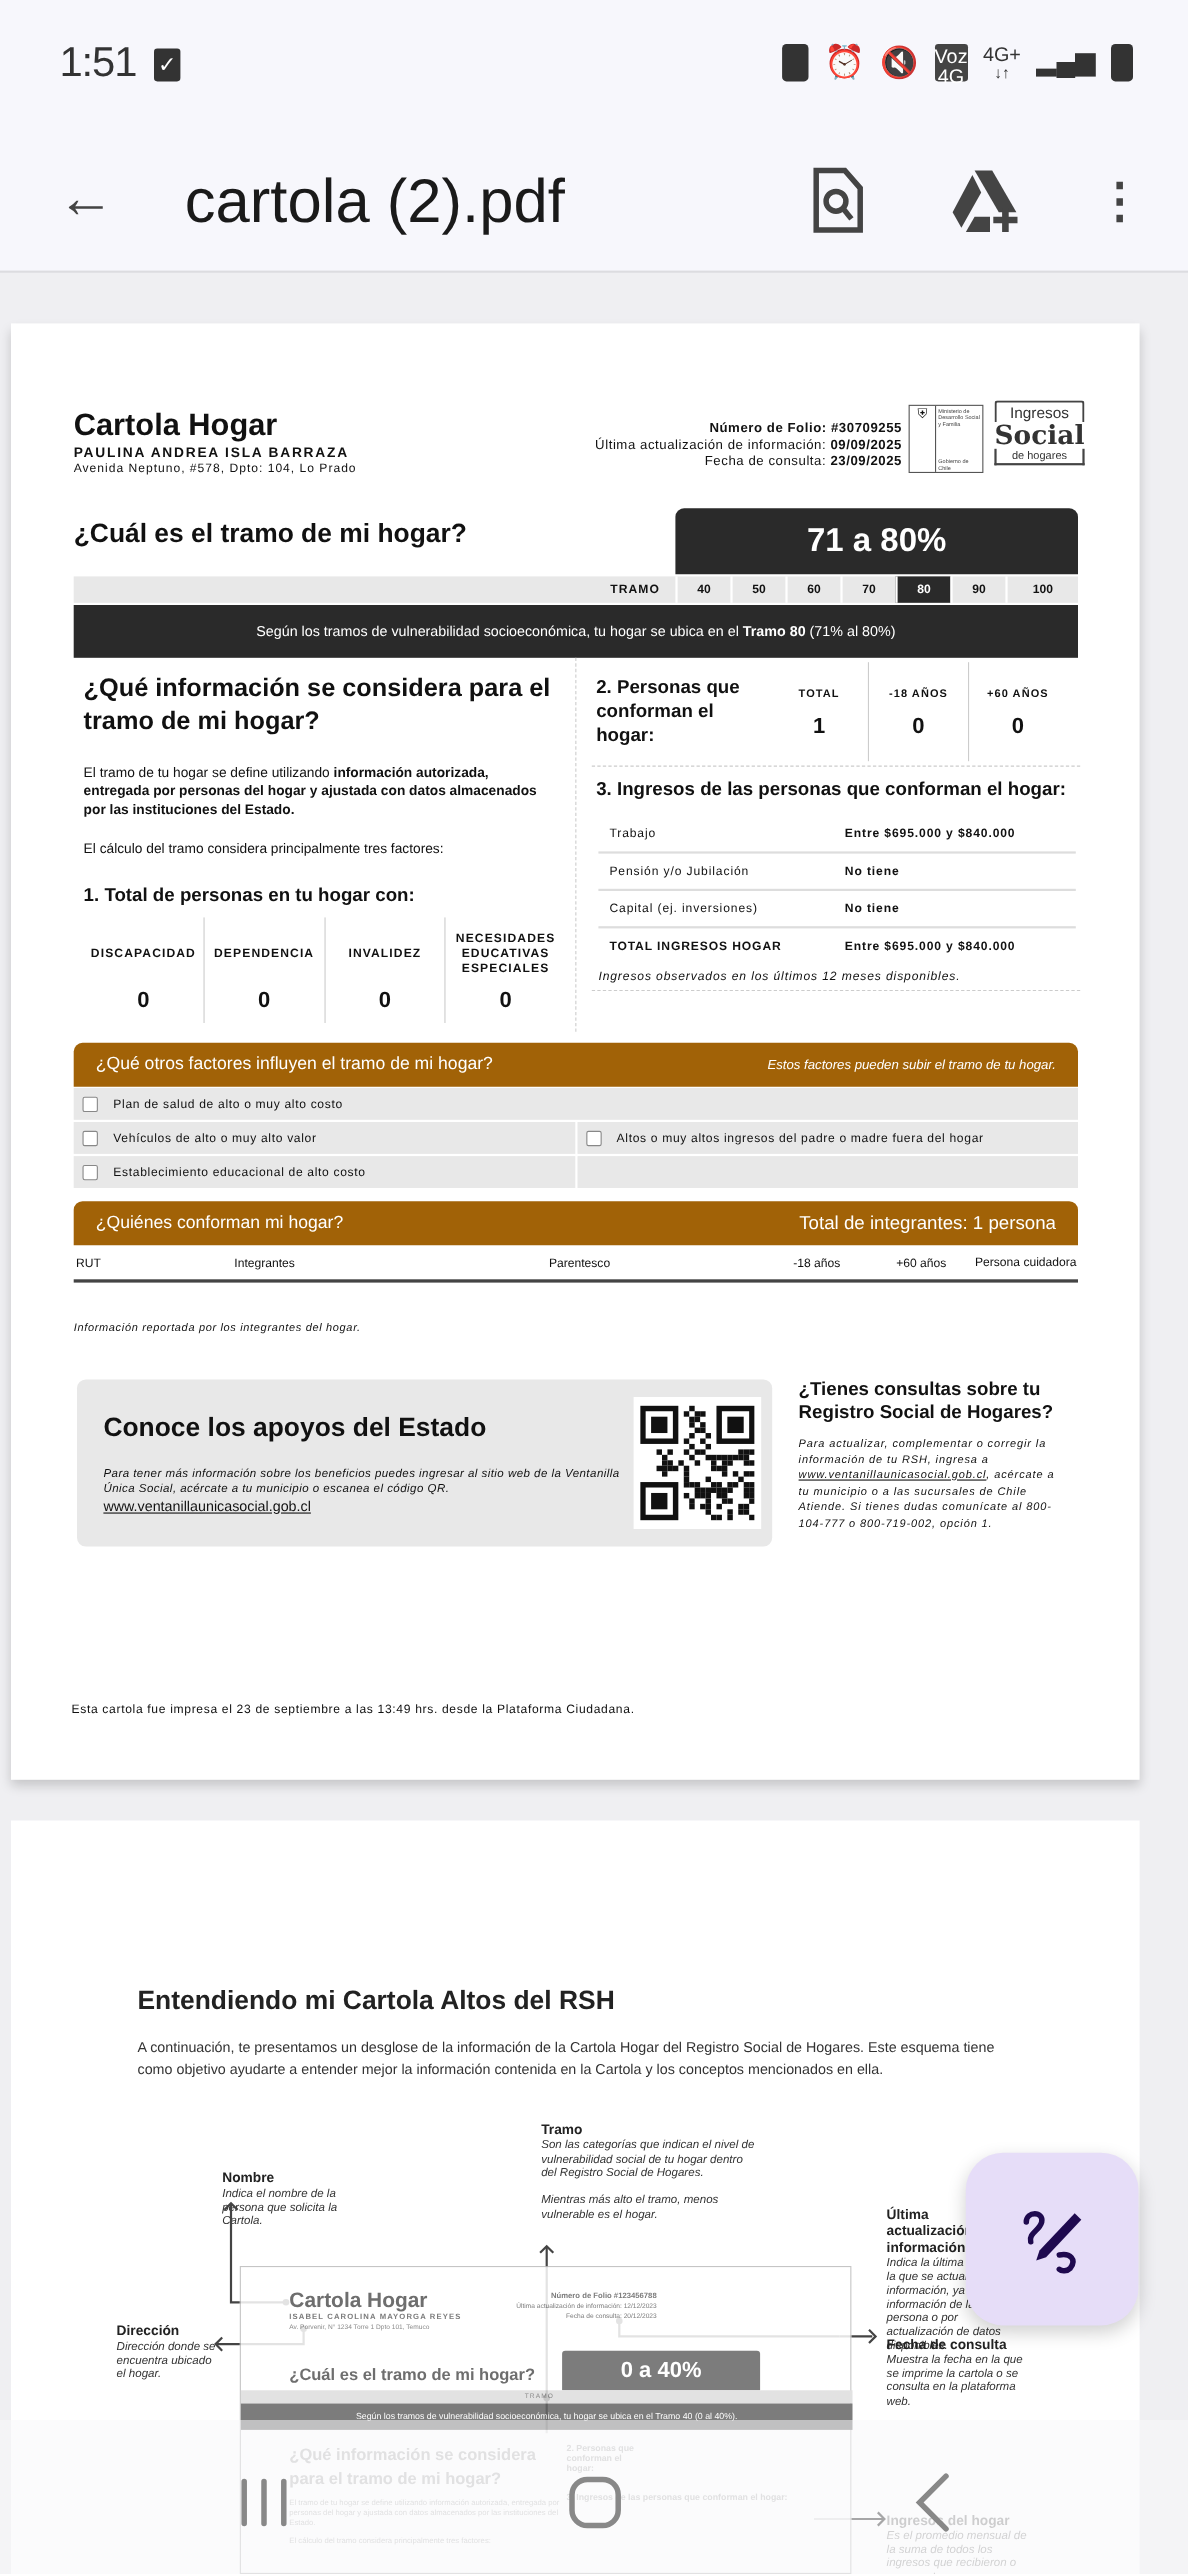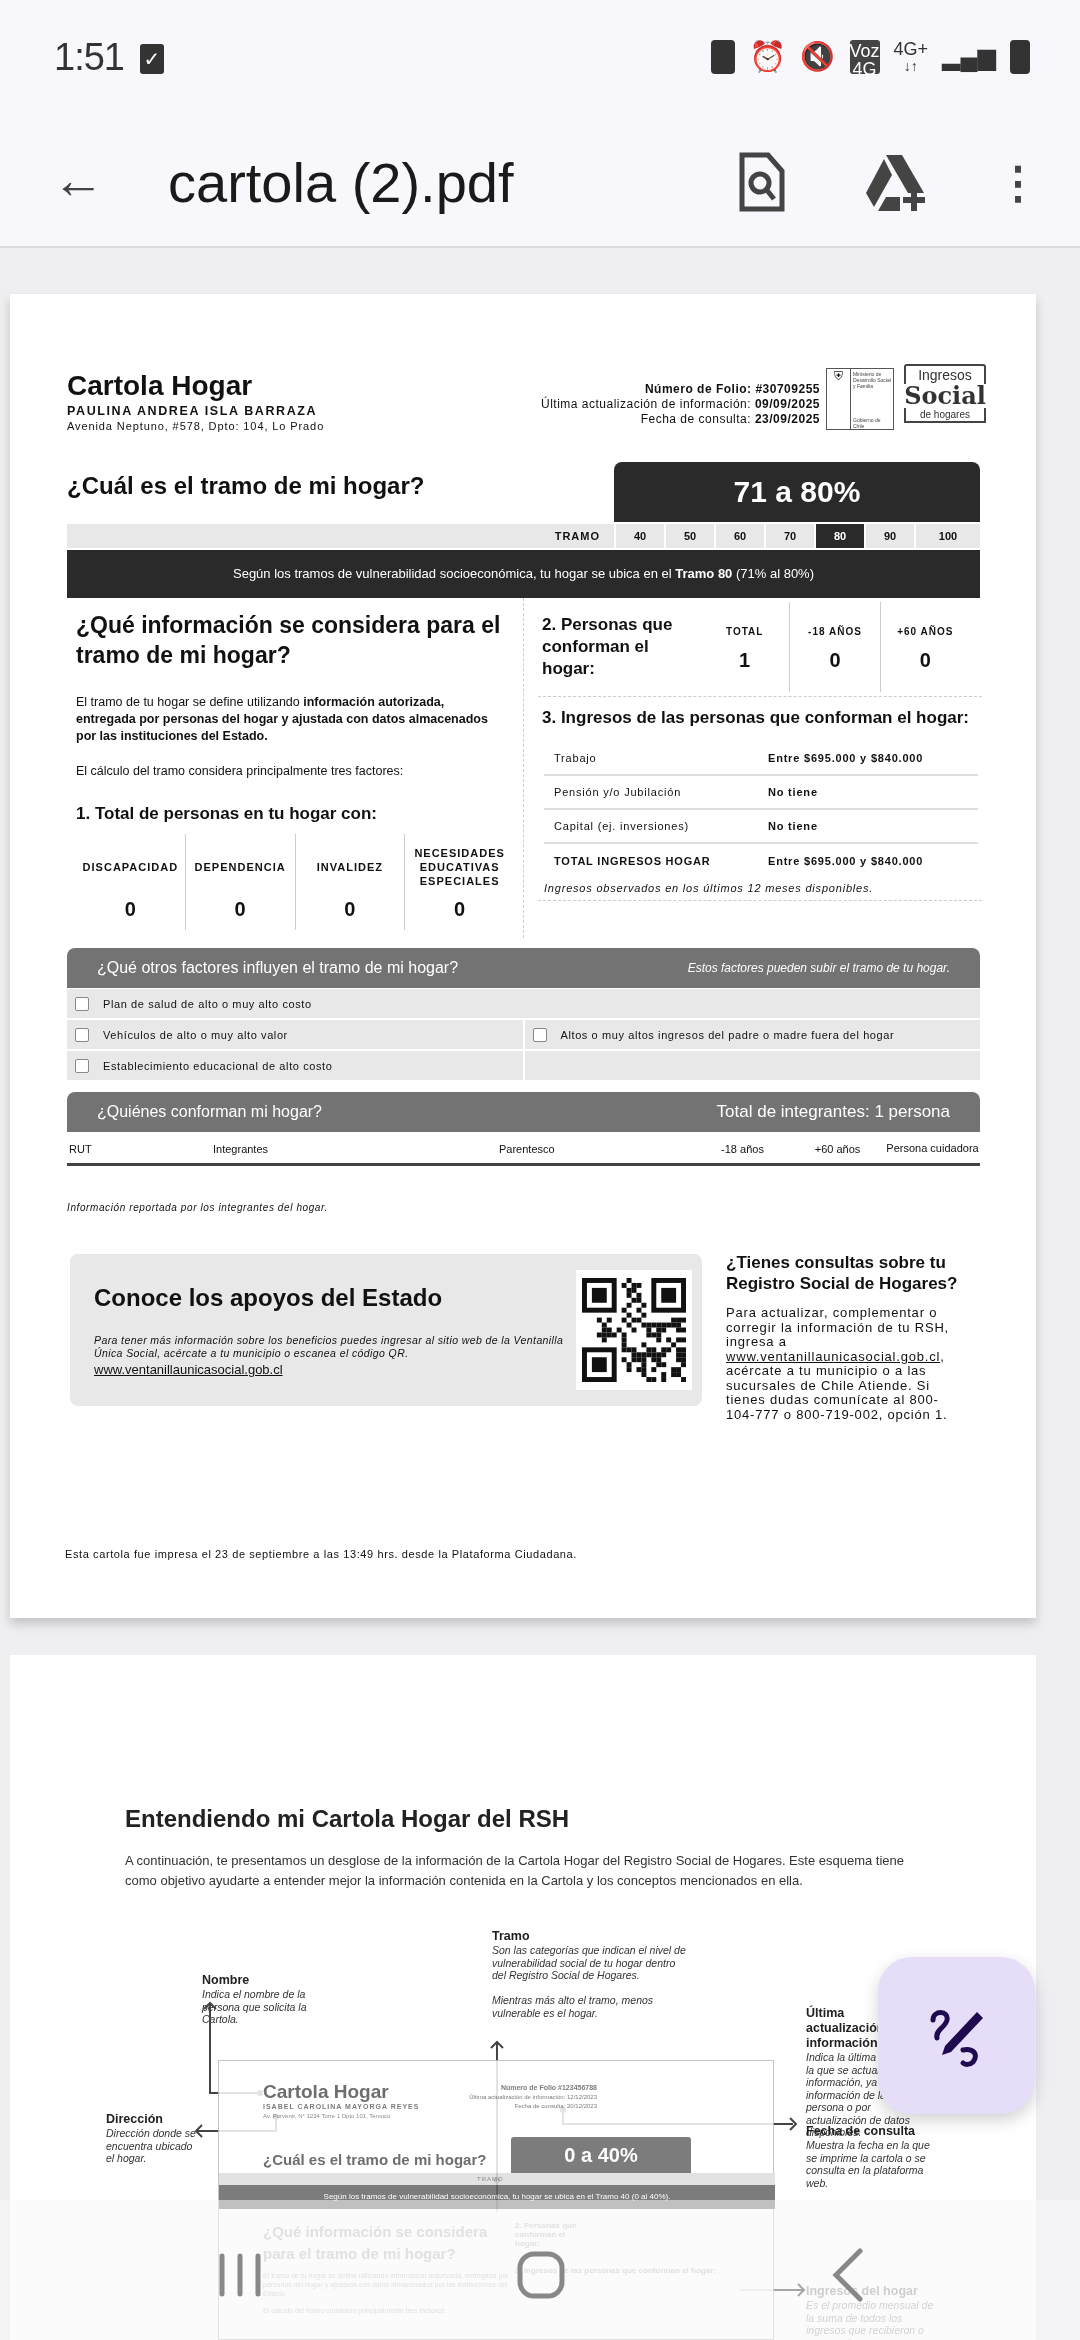--- a/index.html
+++ b/index.html
@@ -57,21 +57,21 @@
 .pers-grid .v{font-size:20px;font-weight:bold;margin-top:12px}
 .hdash1{left:528px;top:402px;width:444px;border-top:1.5px dashed #ccc}
 .ing-title{left:532px;top:414px;font-size:17px;font-weight:bold}
 .ing-table{left:534px;top:448px;width:434px;font-size:11px;letter-spacing:.8px}
 .ing-table .r{display:flex;height:34px;align-items:center;border-bottom:2px solid #ddd}
 .ing-table .r.tot{border-bottom:none;font-weight:bold;height:34px}
 .ing-table .k{width:214px;padding-left:10px}
 .ing-table .v{flex:1;padding-left:10px;font-weight:bold}
 .ing-note{left:534px;top:588px;font-size:11px;font-style:italic;letter-spacing:.8px}
 .hdash2{left:528px;top:606px;width:444px;border-top:1.5px dashed #ccc}
-.dark-hdr{background:#737373;color:#fff;border-radius:8px 8px 0 0;display:flex;justify-content:space-between;align-items:center;padding:0 30px}
+.dark-hdr{background:#a16207;color:#fff;border-radius:8px 8px 0 0;display:flex;justify-content:space-between;align-items:center;padding:0 20px}
 .otros-hdr{left:57px;top:654px;width:913px;height:40px;font-size:16px}
 .otros-hdr .note{font-size:12px;font-style:italic}
 .otros-grid{left:57px;top:695px;width:913px;font-size:11px;letter-spacing:.6px}
 .otros-grid .r{display:flex;height:29px;margin-bottom:2px}
 .otros-grid .c{flex:1;background:#e8e8e8;display:flex;align-items:center;padding-left:8px;margin-right:2px}
 .otros-grid .c:last-child{margin-right:0}
 .cb{width:14px;height:14px;border:1.5px solid #888;background:#fff;border-radius:2px;margin-right:14px;flex:none}
 .quien-hdr{left:57px;top:798px;width:913px;height:40px;font-size:16px}
 .quien-hdr .tot{font-size:17px}
 .quien-table{left:57px;top:840px;width:913px;font-size:11px}
@@ -84,21 +84,21 @@
 .quien-table .c6{line-height:13px}
 .quien-table .cb{margin:0}
 .quien-note{left:57px;top:908px;font-size:10px;font-style:italic;letter-spacing:.6px}
 .apoyos{left:60px;top:960px;width:632px;height:152px;background:#e8e8e8;border-radius:8px}
 .apoyos .t{position:absolute;left:24px;top:30px;font-size:24px;font-weight:bold}
 .apoyos .p{position:absolute;left:24px;top:80px;width:480px;font-size:10.5px;font-style:italic;line-height:13px;letter-spacing:.4px}
 .apoyos .u{position:absolute;left:24px;top:108px;font-size:13px;text-decoration:underline}
 .qr{position:absolute;left:506px;top:16px;width:116px;height:120px;background:#fff;padding:6px}
 .consultas{left:716px;top:958px;width:240px}
 .consultas .t{font-size:17px;font-weight:bold;line-height:21px}
-.consultas .p{margin-top:12px;font-size:13px;line-height:14.5px;letter-spacing:.8px}
+.consultas .p{margin-top:12px;font-size:10px;font-style:italic;line-height:14.5px;letter-spacing:.8px}
 .consultas .p u{text-decoration:underline}
 .impresa{left:55px;top:1254px;font-size:11px;letter-spacing:.6px}
 .p2 .t{position:absolute;left:115px;top:150px;font-size:24px;font-weight:bold;color:#222}
 .p2 .d{position:absolute;left:115px;top:196px;width:800px;font-size:13px;line-height:20px;color:#333}
 .ann{position:absolute;color:#333;font-size:10.5px;font-style:italic;line-height:12.5px}
 .ann b{display:block;font-style:normal;font-size:12.5px;color:#222;line-height:15px}
 .mini{position:absolute;left:218px;top:2060px;width:556px;border:1.5px solid #bbb;height:280px;background:#fff}
 .fab{position:absolute;left:878px;top:1957px;width:157px;height:157px;background:#e6ddf8;border-radius:34px;box-shadow:0 6px 16px rgba(0,0,0,.18);display:flex;align-items:center;justify-content:center}
 .navbar{position:absolute;left:0;top:2200px;width:1080px;height:140px;background:rgba(248,248,250,.55)}
 .nav-btn{position:absolute;top:45px;display:flex;align-items:center;justify-content:center;height:60px}
@@ -412,21 +412,21 @@
     </div>
   </div>
   <div class="abs consultas">
     <div class="t">¿Tienes consultas sobre tu Registro Social de Hogares?</div>
     <div class="p"><span>Para actualizar, complementar o corregir la información de tu RSH, ingresa a </span><u>www.ventanillaunicasocial.gob.cl</u><span>, acércate a tu municipio o a las sucursales de Chile Atiende. Si tienes dudas comunícate al 800-104-777 o 800-719-002, opción 1.</span></div>
   </div>
   <div class="abs impresa">Esta cartola fue impresa el 23 de septiembre a las 13:49 hrs. desde la Plataforma Ciudadana.</div>
 </div>
 
 <div class="page p2">
-  <div class="t">Entendiendo mi Cartola Hogar del RSH</div>
+  <div class="t">Entendiendo mi Cartola Altos del RSH</div>
   <div class="d">A continuación, te presentamos un desglose de la información de la Cartola Hogar del Registro Social de Hogares.  Este esquema tiene como objetivo ayudarte a entender mejor la información contenida en la Cartola y los conceptos mencionados en ella.</div>
 </div>
 
 <div class="ann" style="left:202px;top:1973px;width:110px"><b>Nombre</b><span>Indica el nombre de la persona que solicita la Cartola.</span></div>
 <div class="ann" style="left:106px;top:2112px;width:92px"><b>Dirección</b><span>Dirección donde se encuentra ubicado el hogar.</span></div>
 <div class="ann" style="left:492px;top:1929px;width:200px"><b>Tramo</b><span>Son las categorías que indican el nivel de vulnerabilidad social de tu hogar dentro del Registro Social de Hogares.</span><br><br><span>Mientras más alto el tramo, menos vulnerable es el hogar.</span></div>
 <div class="ann" style="left:806px;top:2006px;width:120px"><b>Última actualización de información</b><span>Indica la última fecha en la que se actualizó la información, ya sea por información de la persona o por actualización de datos disponibles.</span></div>
 <div class="ann" style="left:806px;top:2124px;width:130px"><b>Fecha de consulta</b><span>Muestra la fecha en la que se imprime la cartola o se consulta en la plataforma web.</span></div>
 <div class="ann" style="left:806px;top:2284px;width:130px;opacity:.45"><b>Ingresos del hogar</b><span>Es el promedio mensual de la suma de todos los ingresos que recibieron o ganaron las</span></div>
 

